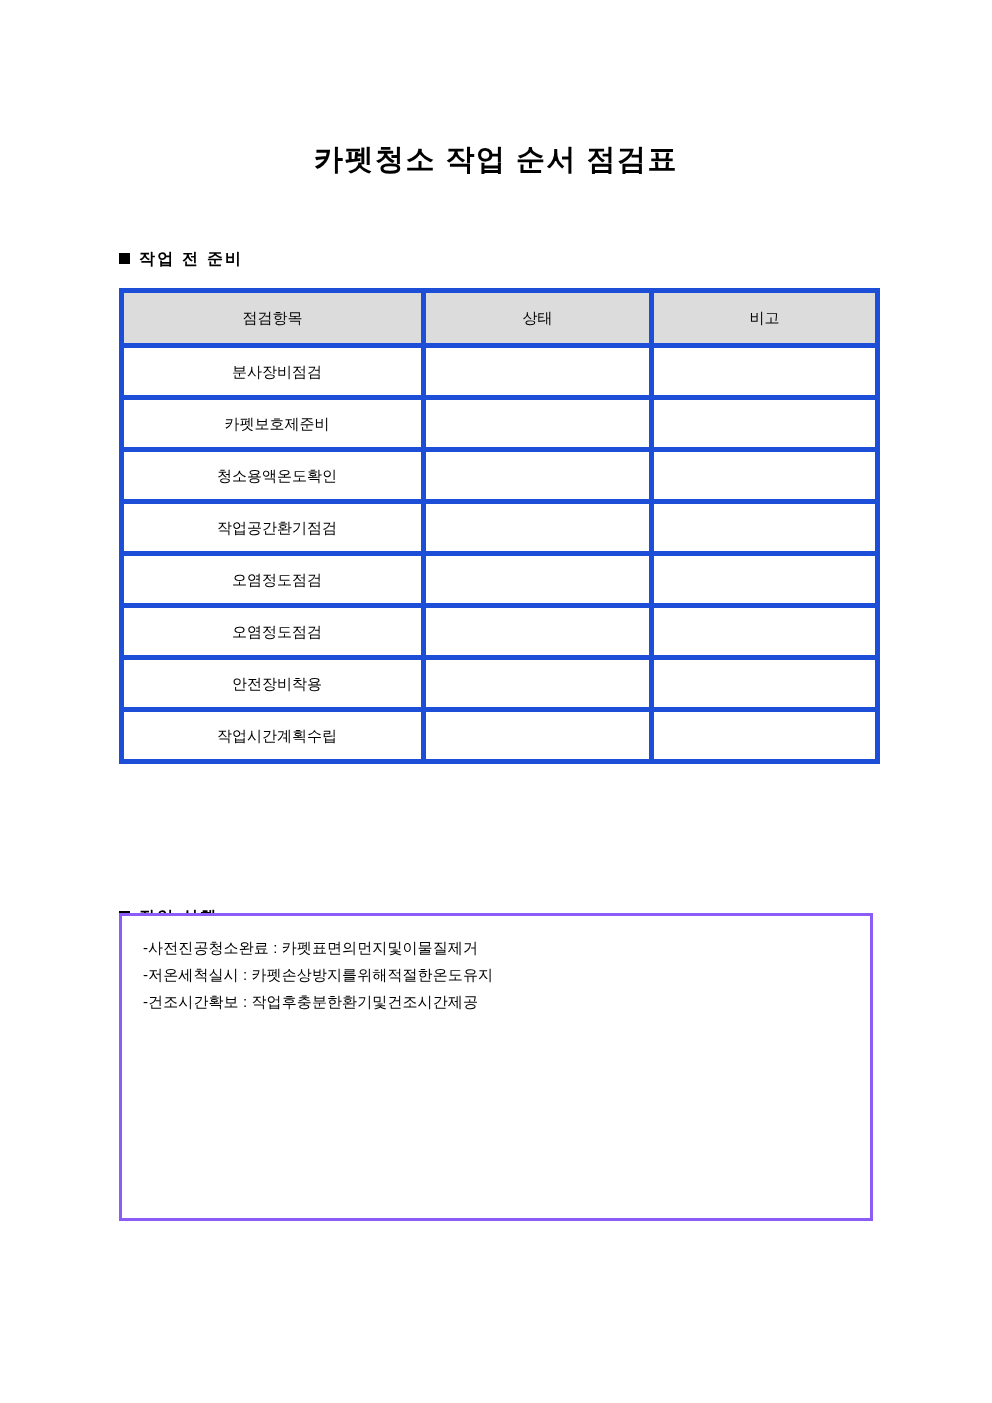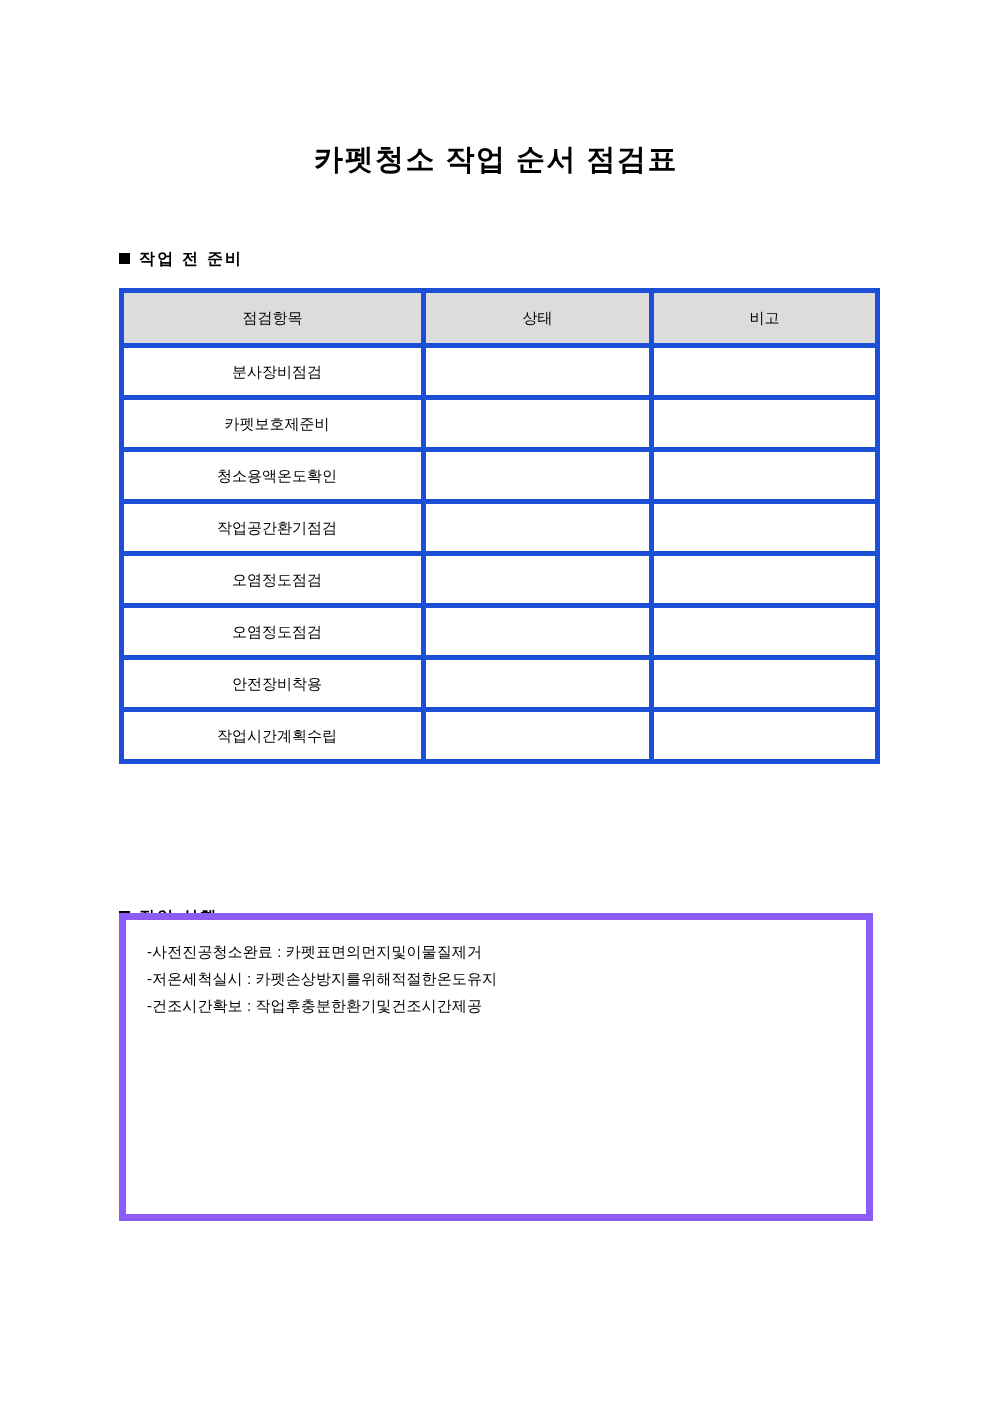--- a/index.html
+++ b/index.html
@@ -98,21 +98,21 @@
   .col-status { width: 228px; }
   .col-note   { width: 226px; }
 
   
   .notes-box {
     position: absolute;
     left: 119px;
     top: 913px;
     width: 754px;
     height: 308px;
-    border: 7px solid #8b5cf6;
+    border: 3px solid #8b5cf6;
     background: #ffffff;
     box-sizing: border-box;
     padding: 18px 0 0 21px;
   }
   .notes-line {
     font-size: 15px;
     line-height: 27px;
     white-space: nowrap;
     letter-spacing: 0.1px;
   }

